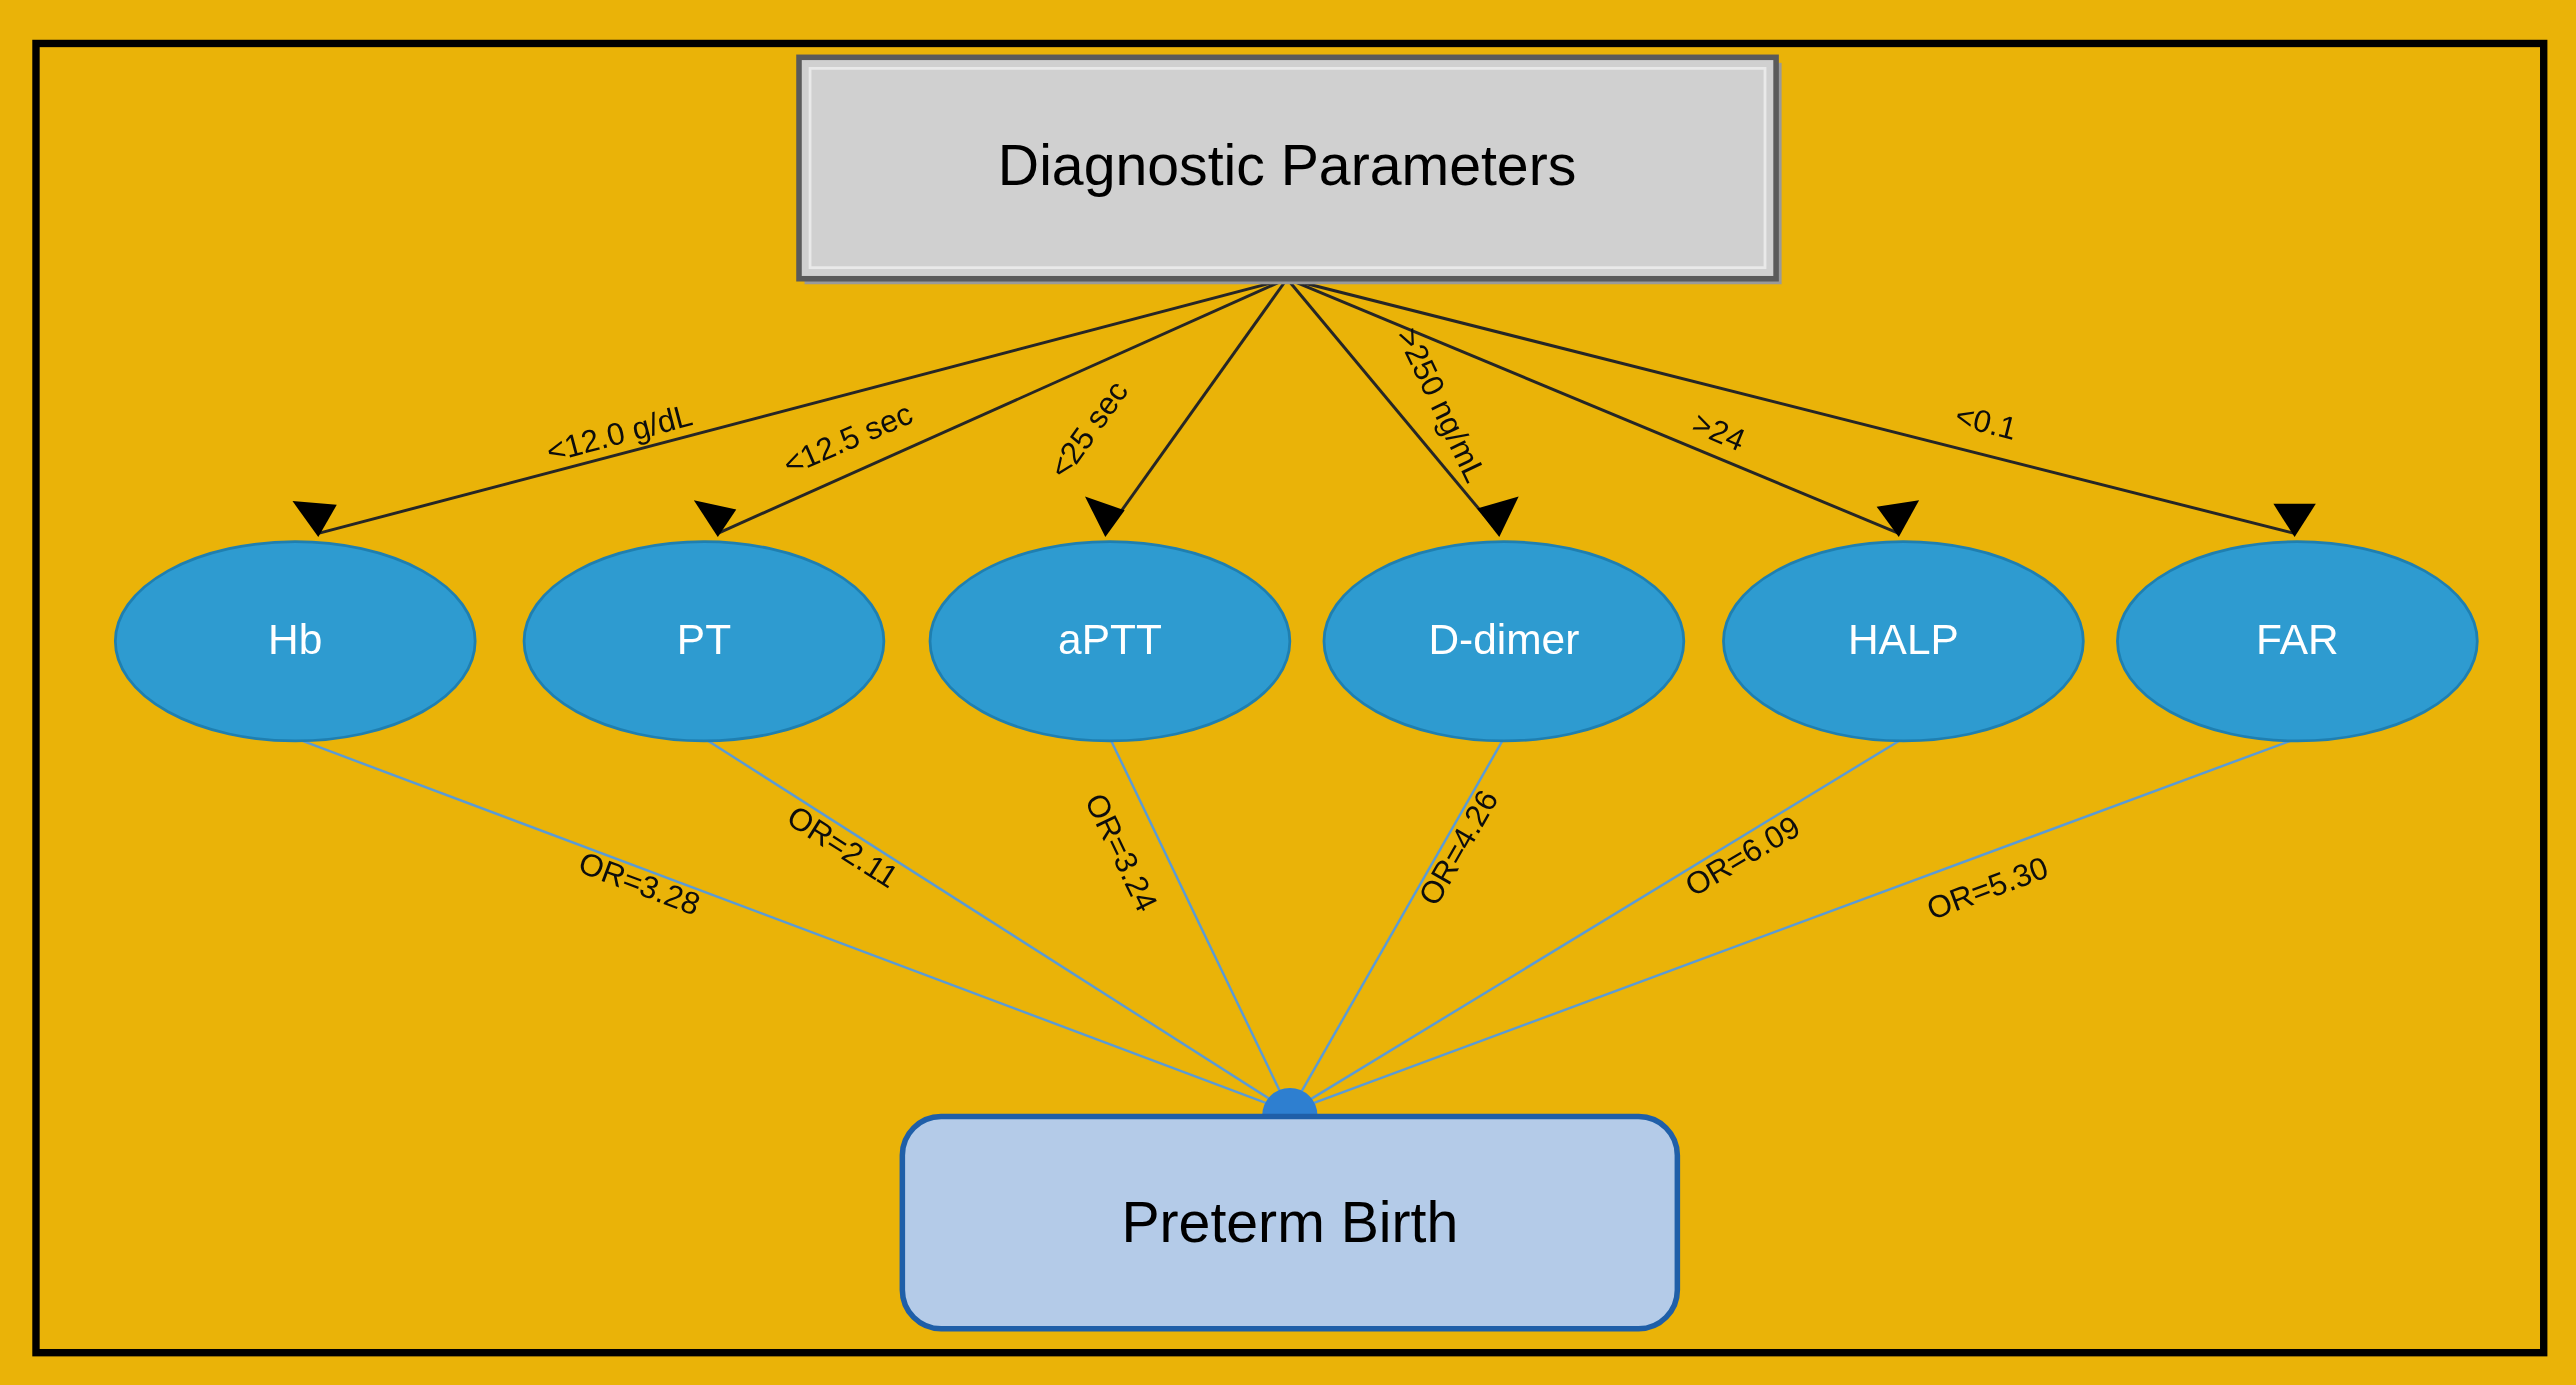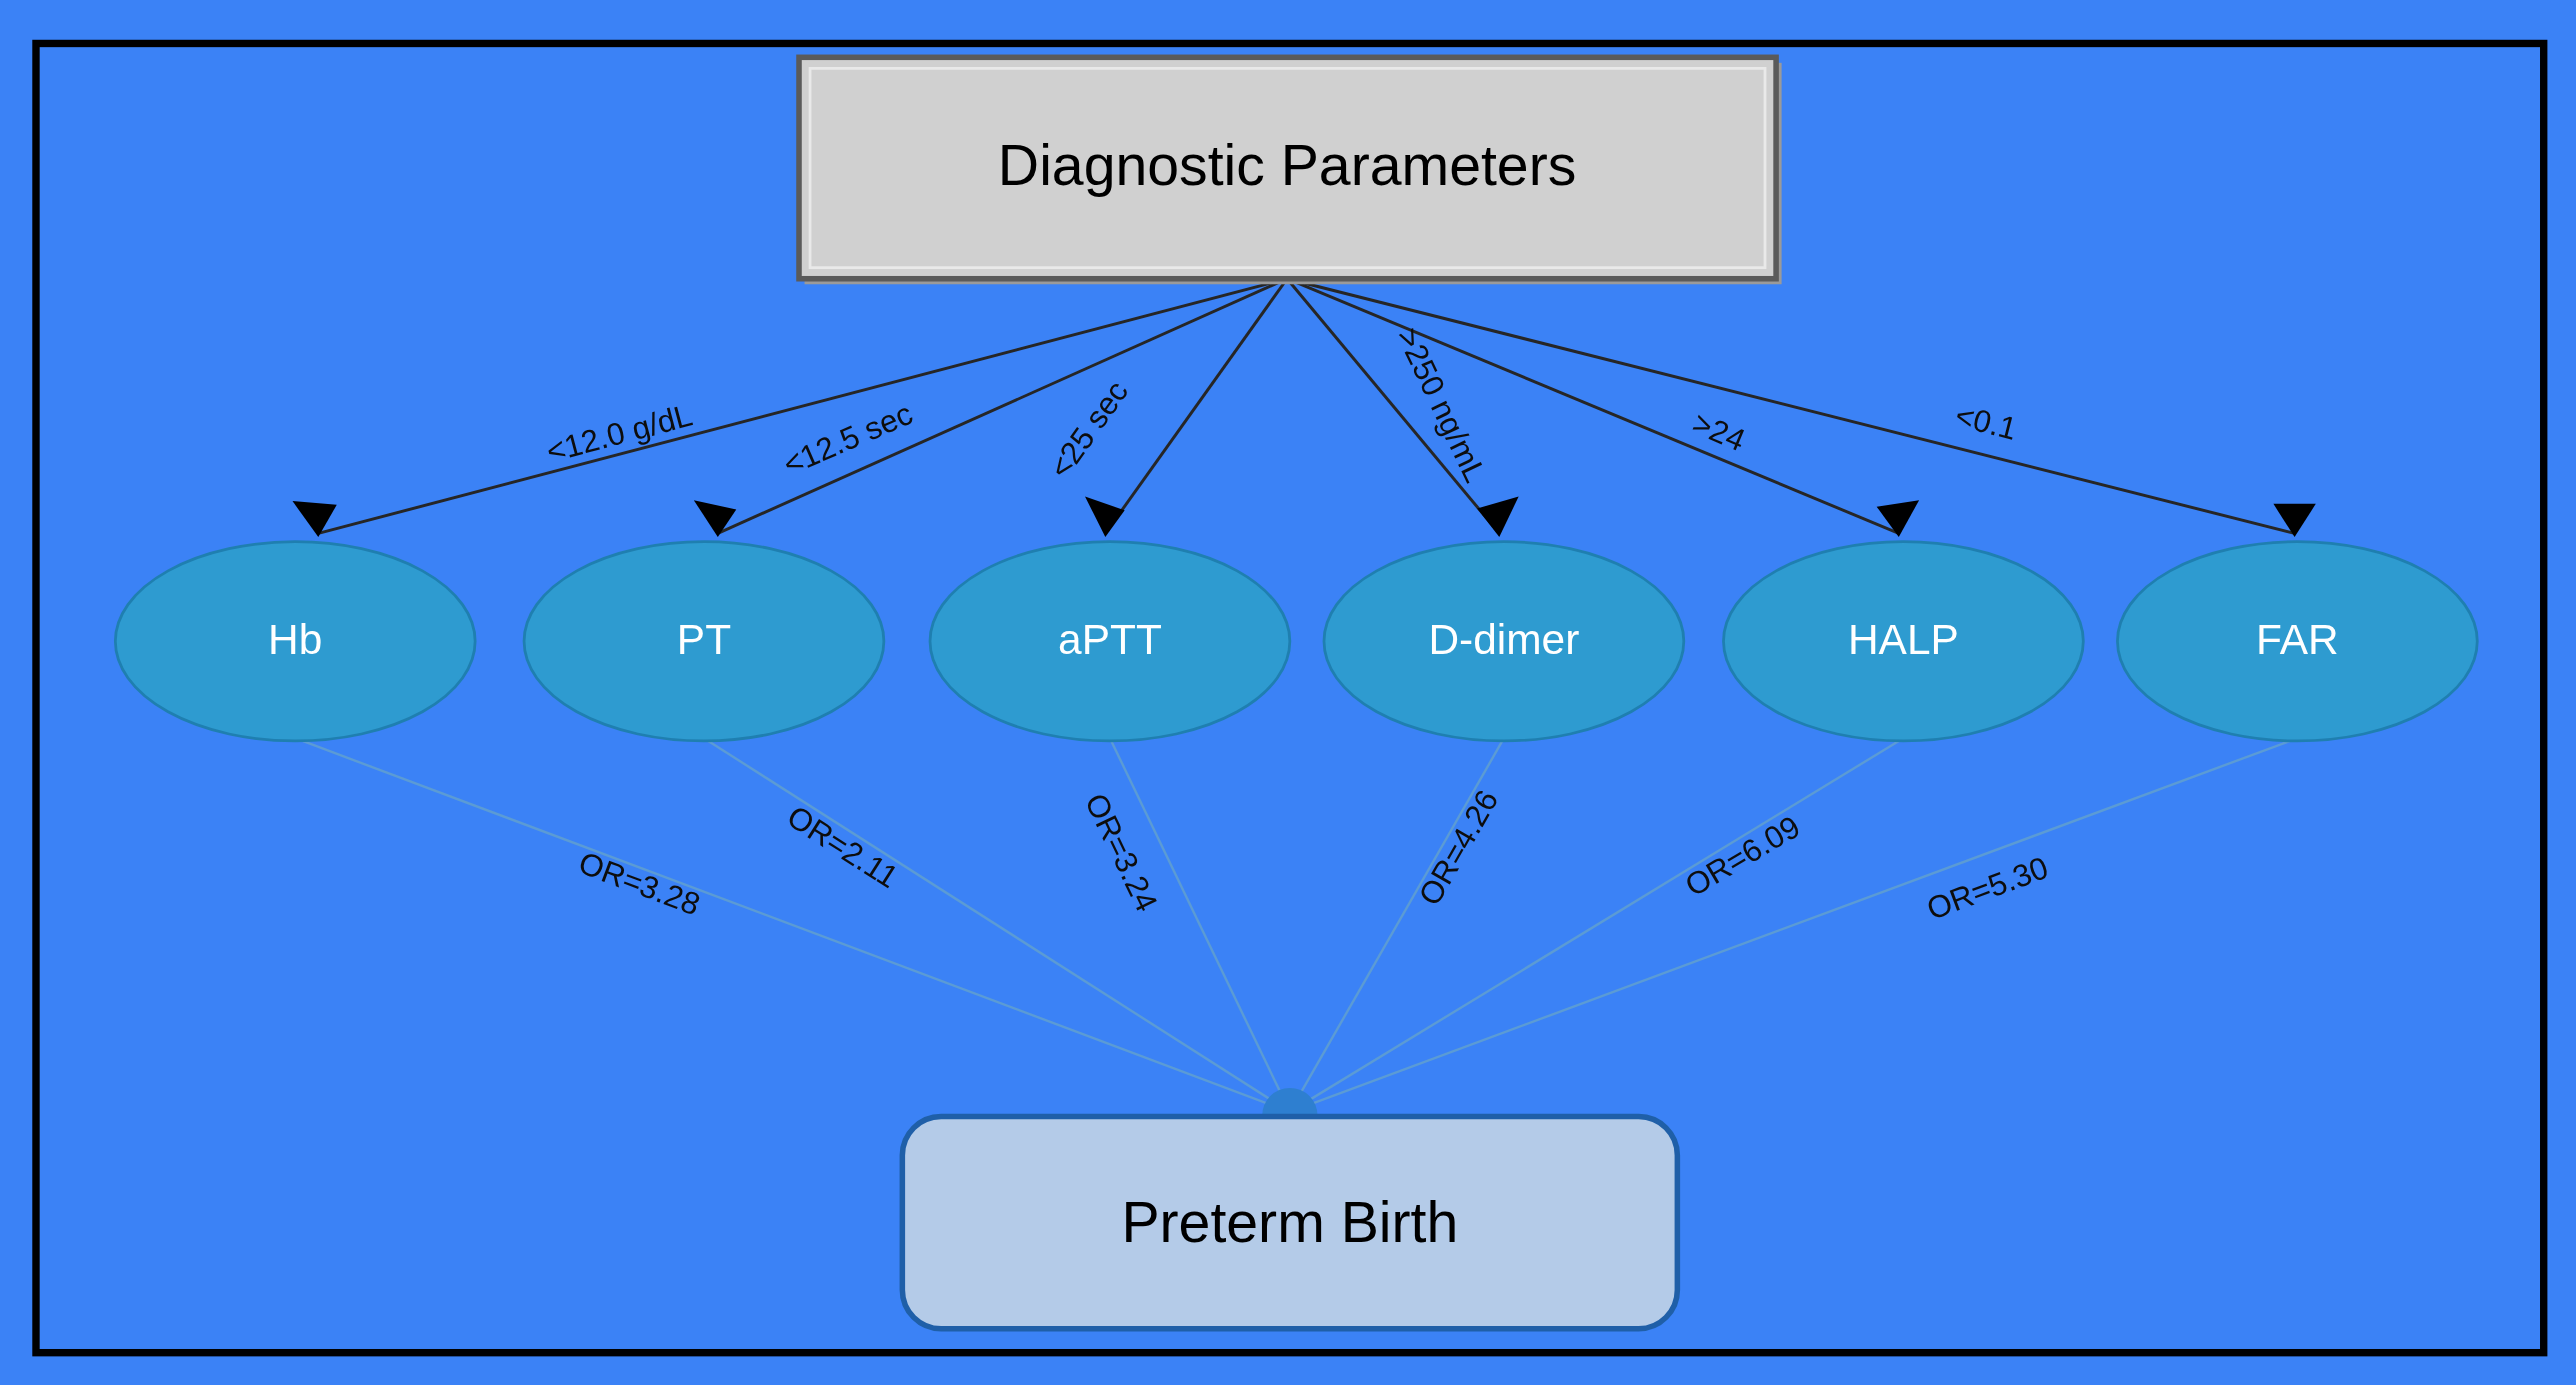--- a/index.html
+++ b/index.html
@@ -10,21 +10,21 @@
   body {
     width: 2576px;
     height: 1386px;
     font-family: "Liberation Sans", sans-serif;
     overflow: hidden;
   }
   #stage {
     position: relative;
     width: 2576px;
     height: 1386px;
-    background: #3b82f6;
+    background: #eab308;
   }
   #diagram-svg {
     position: absolute;
     left: 0;
     top: 0;
     width: 2576px;
     height: 1386px;
   }
   .frame-rect {
     fill: none;

